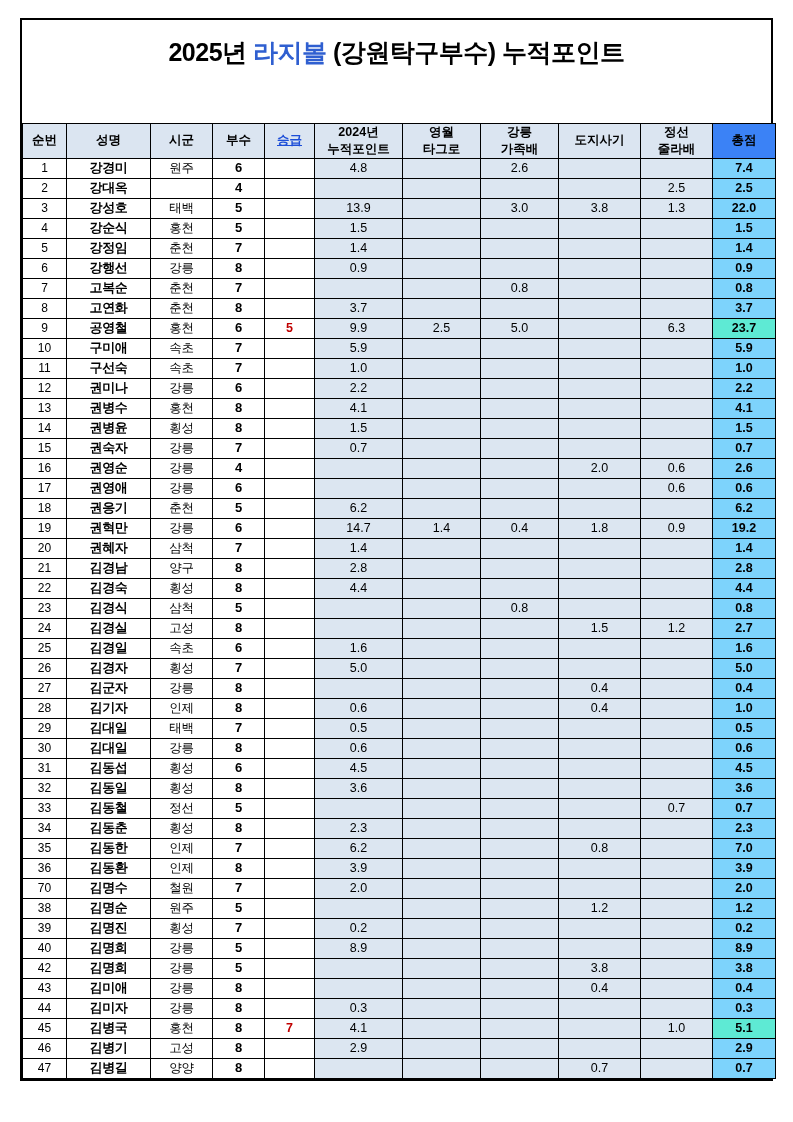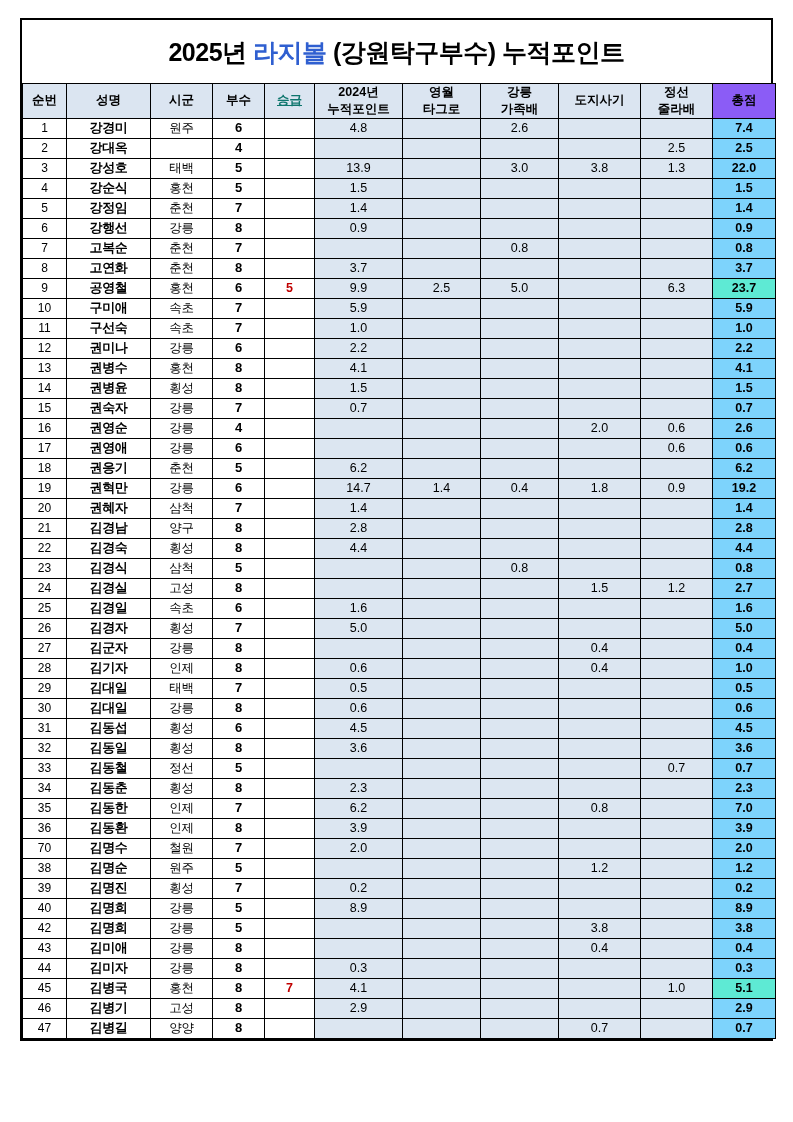--- a/index.html
+++ b/index.html
@@ -35,20 +35,21 @@
     letter-spacing: -0.5px;
   }
   .title-bar .blue {
     color: #2f5fd0;
   }
   table.main {
     border-collapse: collapse;
     width: 100%;
     table-layout: fixed;
     font-size: 12.5px;
+    margin-top: 40px;
   }
   table.main th, table.main td {
     border: 1px solid #000;
     text-align: center;
     vertical-align: middle;
     padding: 0;
     height: 19px;
     line-height: 1.05;
     overflow: hidden;
     white-space: nowrap;
@@ -57,25 +58,25 @@
     background: #dbe5f1;
     font-weight: bold;
     font-size: 12.5px;
     height: 42px;
     padding: 1px 0;
   }
   thead th.two-line {
     line-height: 1.35;
   }
   thead th.seung {
-    color: #0f766e;
+    color: #1d4ed8;
     text-decoration: underline;
   }
   thead th.total {
-    background: #8b5cf6;
+    background: #3b82f6;
   }
   
   col.c-no    { width: 44px; }
   col.c-name  { width: 84px; }
   col.c-city  { width: 62px; }
   col.c-bu    { width: 52px; }
   col.c-up    { width: 50px; }
   col.c-2024  { width: 88px; }
   col.c-yw    { width: 78px; }
   col.c-gr    { width: 78px; }

